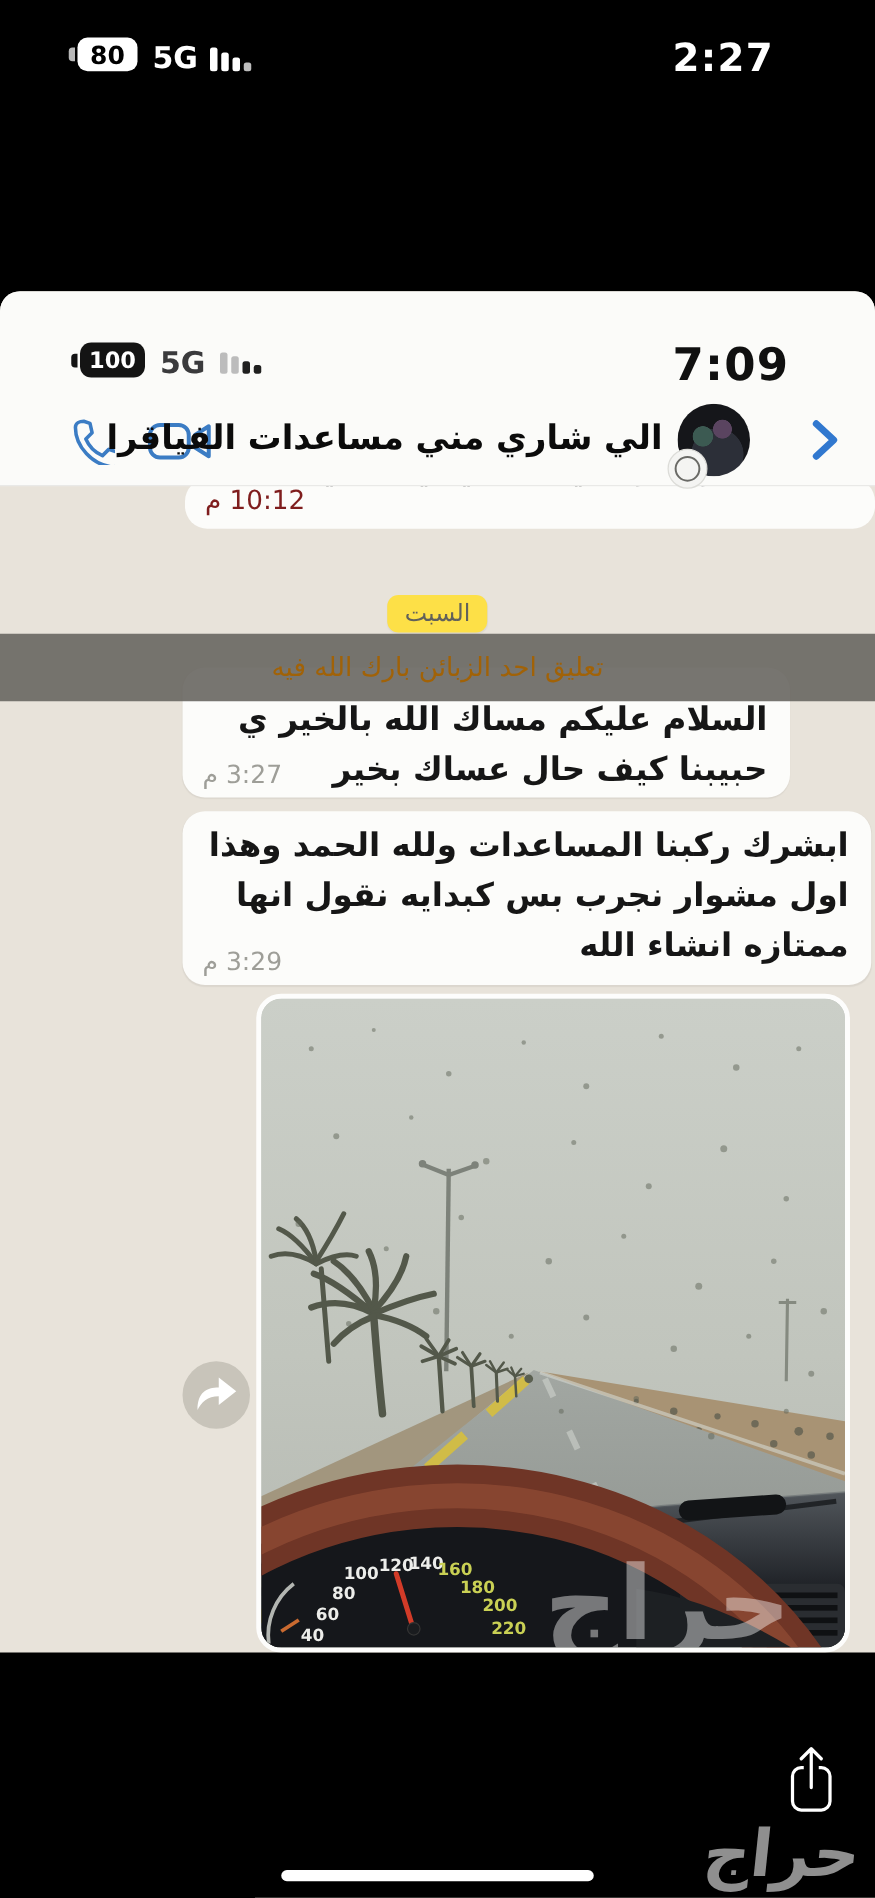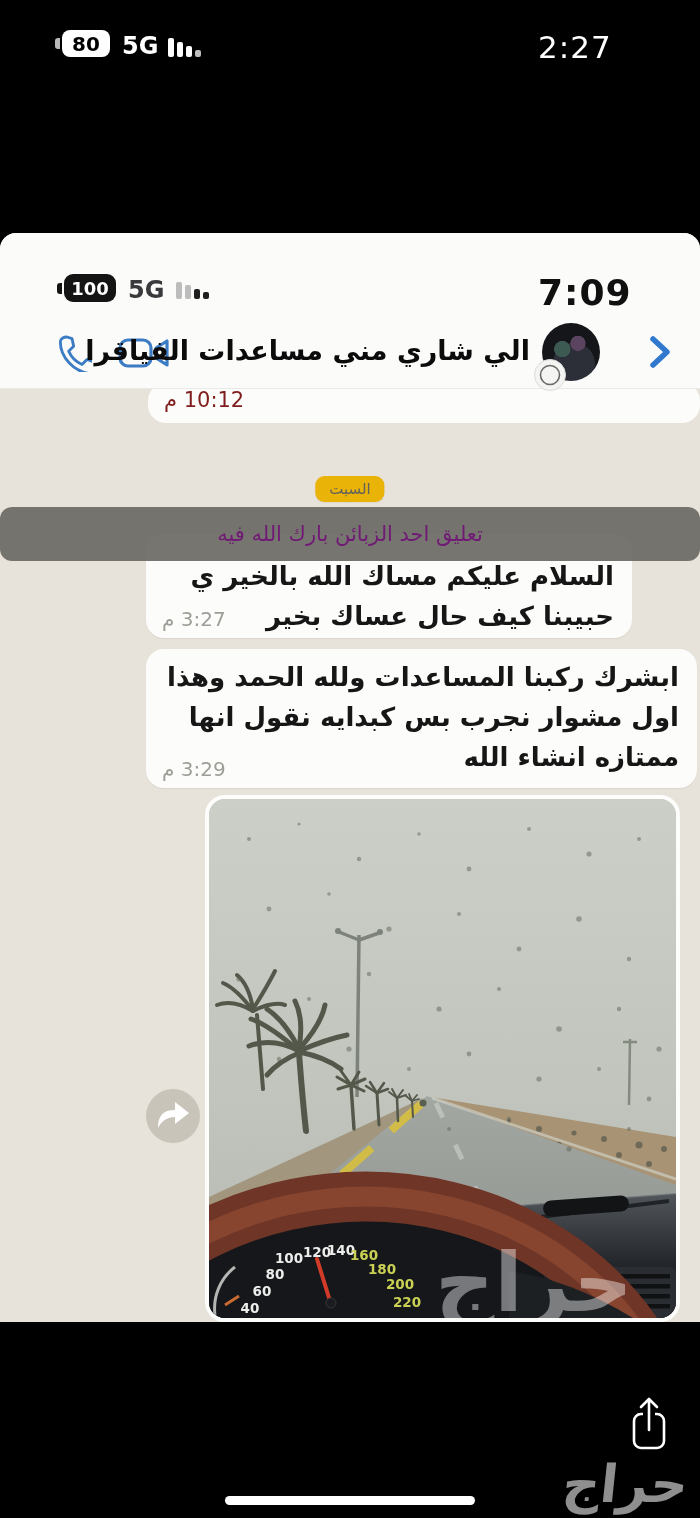--- a/index.html
+++ b/index.html
@@ -7,21 +7,21 @@
        font-family:"DejaVu Sans",sans-serif;}
   .abs{position:absolute;}
 
   
   .o-batt{left:62px;top:30px;width:48px;height:27px;background:#fff;border-radius:8px;
           display:flex;align-items:center;justify-content:center;color:#000;
           font-size:20px;font-weight:bold;}
   .o-batt::before{content:"";position:absolute;left:-7px;top:8px;width:5px;height:11px;
           background:#b9b9b9;border-radius:3px 0 0 3px;}
   .o-5g{left:122px;top:32px;color:#fff;font-size:24px;font-weight:bold;}
-  .o-time{left:538px;top:29px;color:#fff;font-size:31px;font-weight:normal;letter-spacing:1px;}
+  .o-time{left:538px;top:29px;color:#fff;font-size:31px;font-weight:bold;letter-spacing:1px;}
   .bars{display:flex;align-items:flex-end;gap:3px;}
   .bars i{width:6px;border-radius:2px;display:block;}
   .o-bars{left:168px;top:38px;}
   .o-bars i{background:#fff;}
   .o-bars i:nth-child(1){height:19px;} .o-bars i:nth-child(2){height:15px;}
   .o-bars i:nth-child(3){height:11px;} .o-bars i:nth-child(4){height:7px;background:#bdbdbd;}
 
   
   .screenshot{left:0;top:213px;width:700px;height:1089px;background:#e8e3da;
               border-radius:16px 16px 0 0;overflow:hidden;margin-top:20px;}
@@ -51,26 +51,26 @@
           border:1px solid #dcdcd8;display:flex;align-items:center;justify-content:center;}
   .chev{left:646px;top:102px;width:28px;height:34px;}
 
   
   .pbubble{left:148px;top:150px;width:552px;height:40px;background:#fcfcfa;
            border-radius:18px;overflow:hidden;z-index:1;}
   .pbubble .ptxt{position:absolute;right:16px;top:-26px;font-size:27px;font-weight:600;
            color:#191919;direction:rtl;white-space:nowrap;}
   .pbubble .ptime{position:absolute;left:16px;top:5px;font-size:21px;color:#7f1d1d;direction:rtl;}
 
-  .datepill{left:50%;top:243px;transform:translateX(-50%);background:#eab308;color:#61615b;
-            font-size:15px;padding:4px 14px;border-radius:9px;z-index:2;
+  .datepill{left:50%;top:243px;transform:translateX(-50%);background:#fde047;color:#61615b;
+            font-size:19px;padding:4px 14px;border-radius:9px;z-index:2;
             box-shadow:0 1px 1px rgba(0,0,0,0.05);}
   .banner{left:0;top:274px;width:700px;height:54px;background:rgba(104,102,97,0.9);z-index:3;
-          display:flex;align-items:center;justify-content:center;color:#701a75;
-          font-size:21px;direction:rtl;border-radius:12px;}
+          display:flex;align-items:center;justify-content:center;color:#a16207;
+          font-size:21px;direction:rtl;}
   .bubble{background:#fcfcfa;border-radius:18px;box-shadow:0 1px 1px rgba(0,0,0,0.06);z-index:2;}
   .b1{left:146px;top:301px;width:486px;height:104px;}
   .b2{left:146px;top:416px;width:531px;height:139px;padding-left:20px;}
   .btxt{position:absolute;left:18px;right:18px;font-size:26px;line-height:40px;
         font-weight:600;color:#161616;direction:rtl;text-align:right;}
   .b1 .btxt{top:22px;} .b2 .btxt{top:8px;}
   .btime{position:absolute;left:16px;bottom:7px;font-size:20px;color:#9e9e98;direction:rtl;}
 
   .photo{left:205px;top:562px;width:467px;height:519px;border:4px solid #fdfdfc;
          border-radius:20px;overflow:hidden;z-index:2;background:#c3c7c0;}

